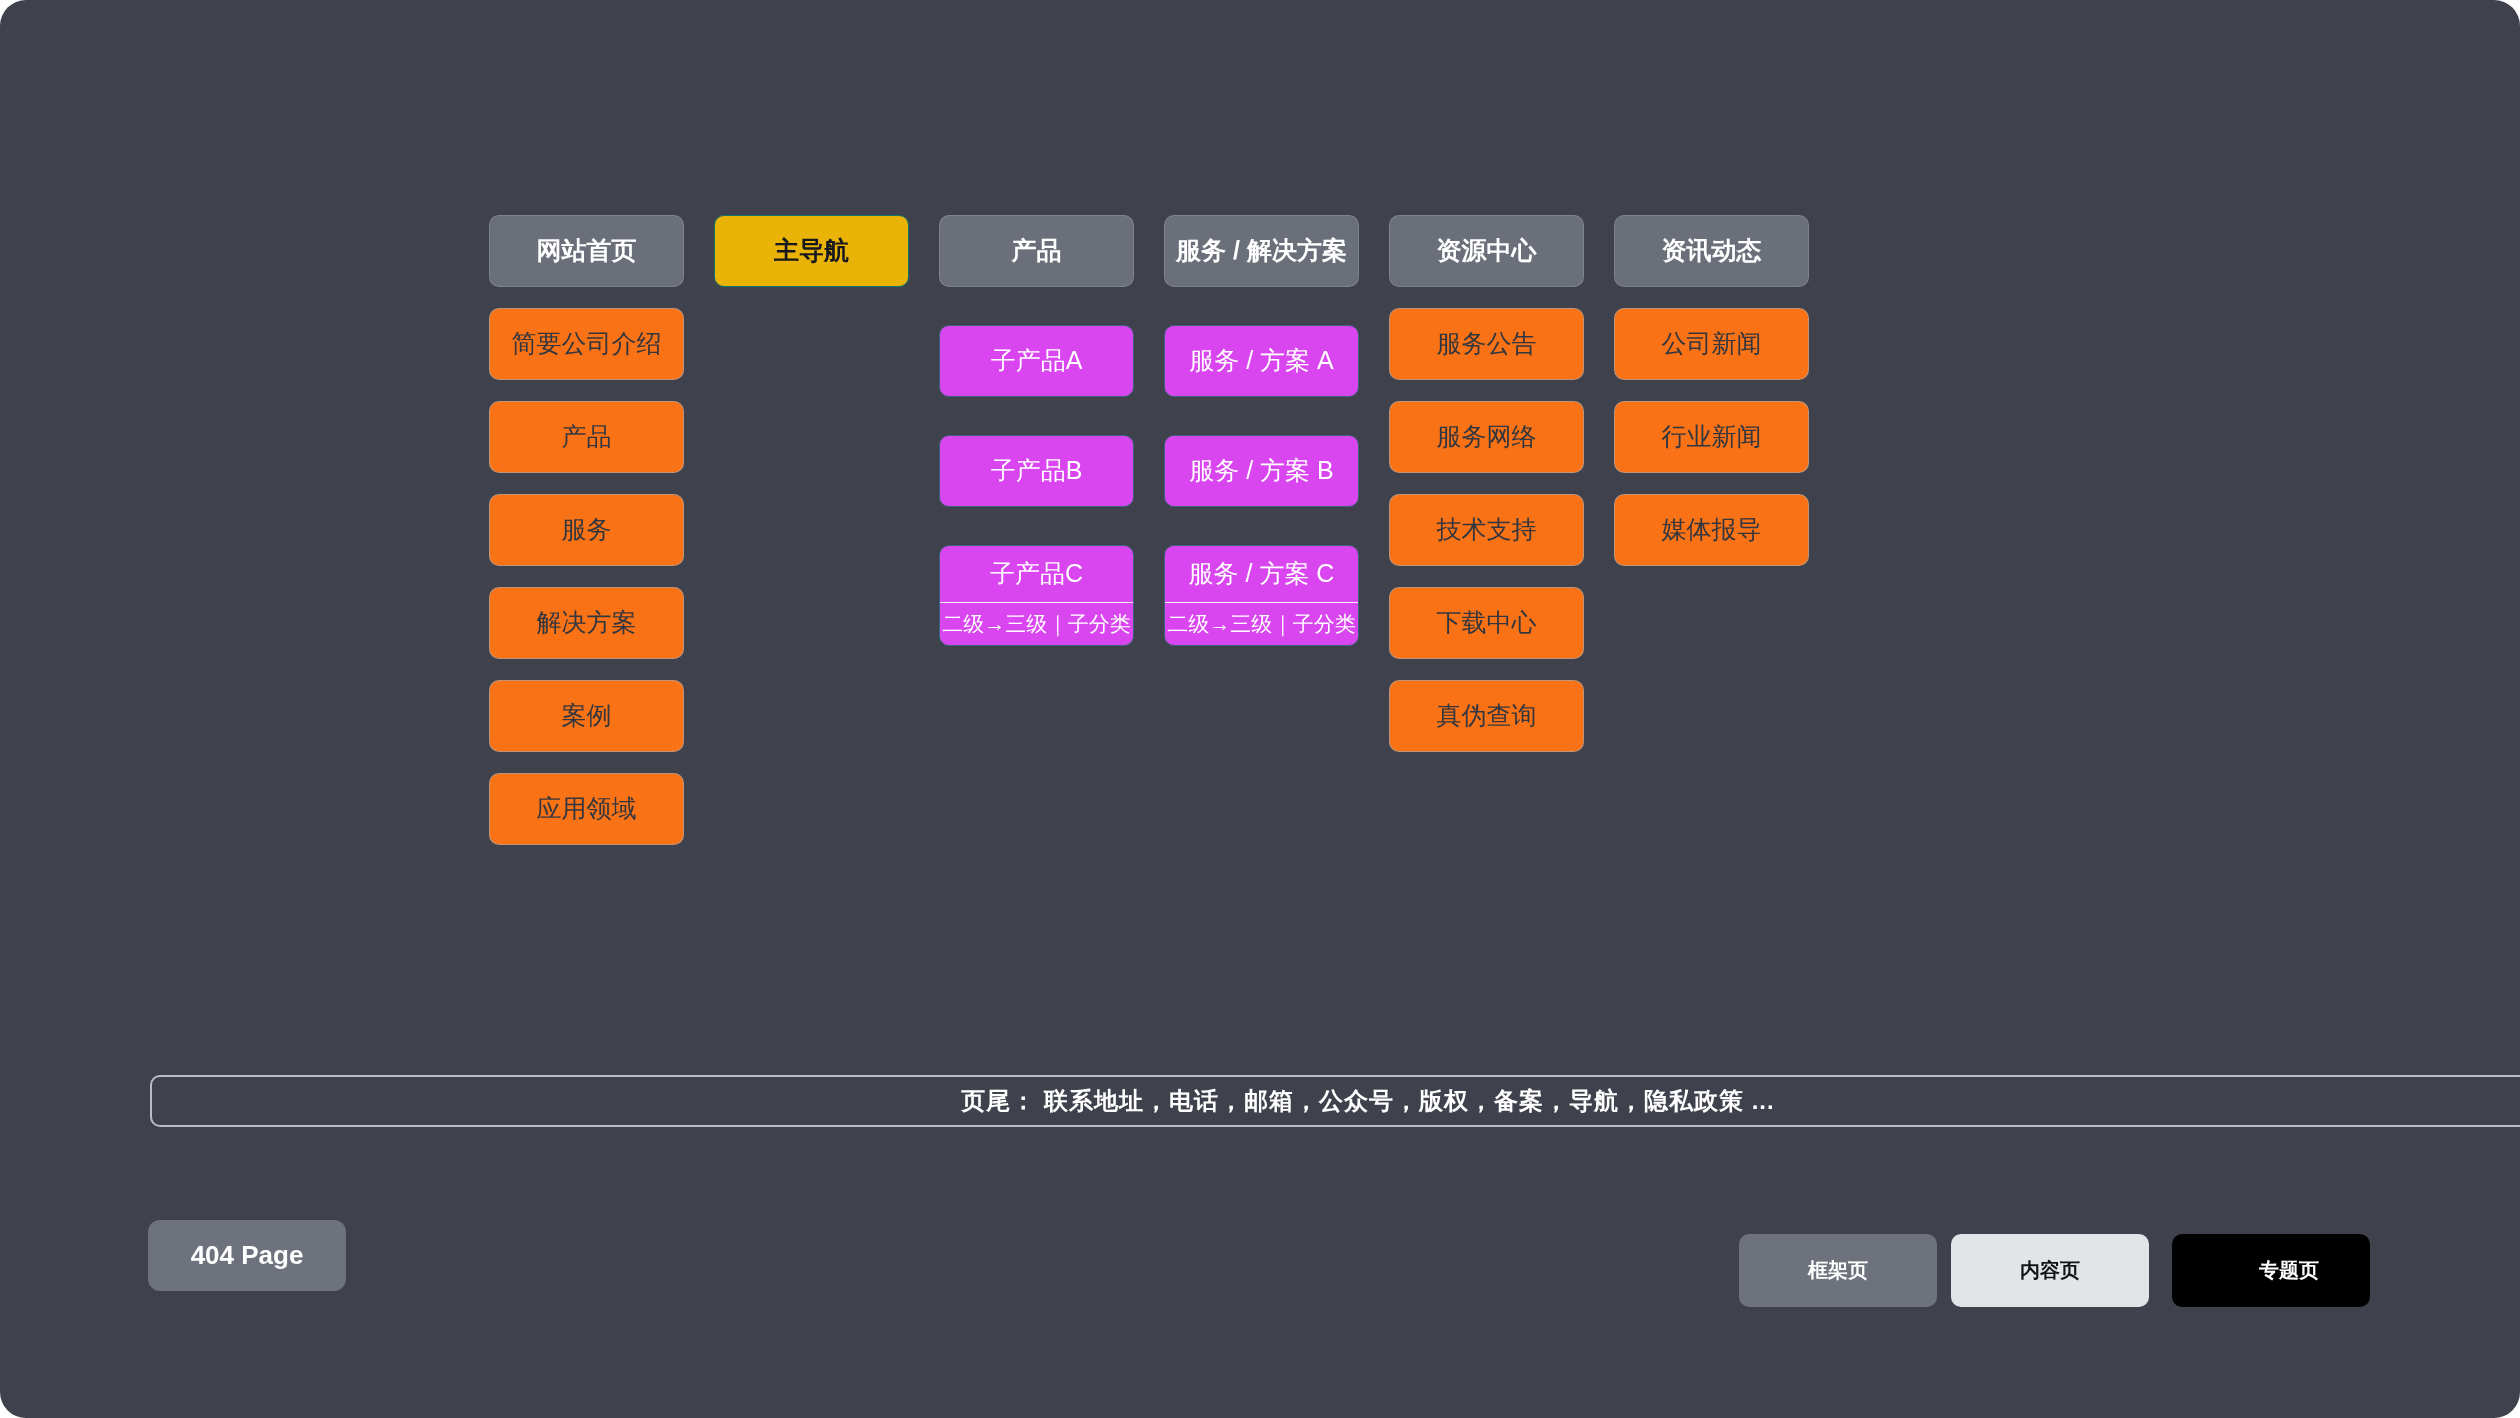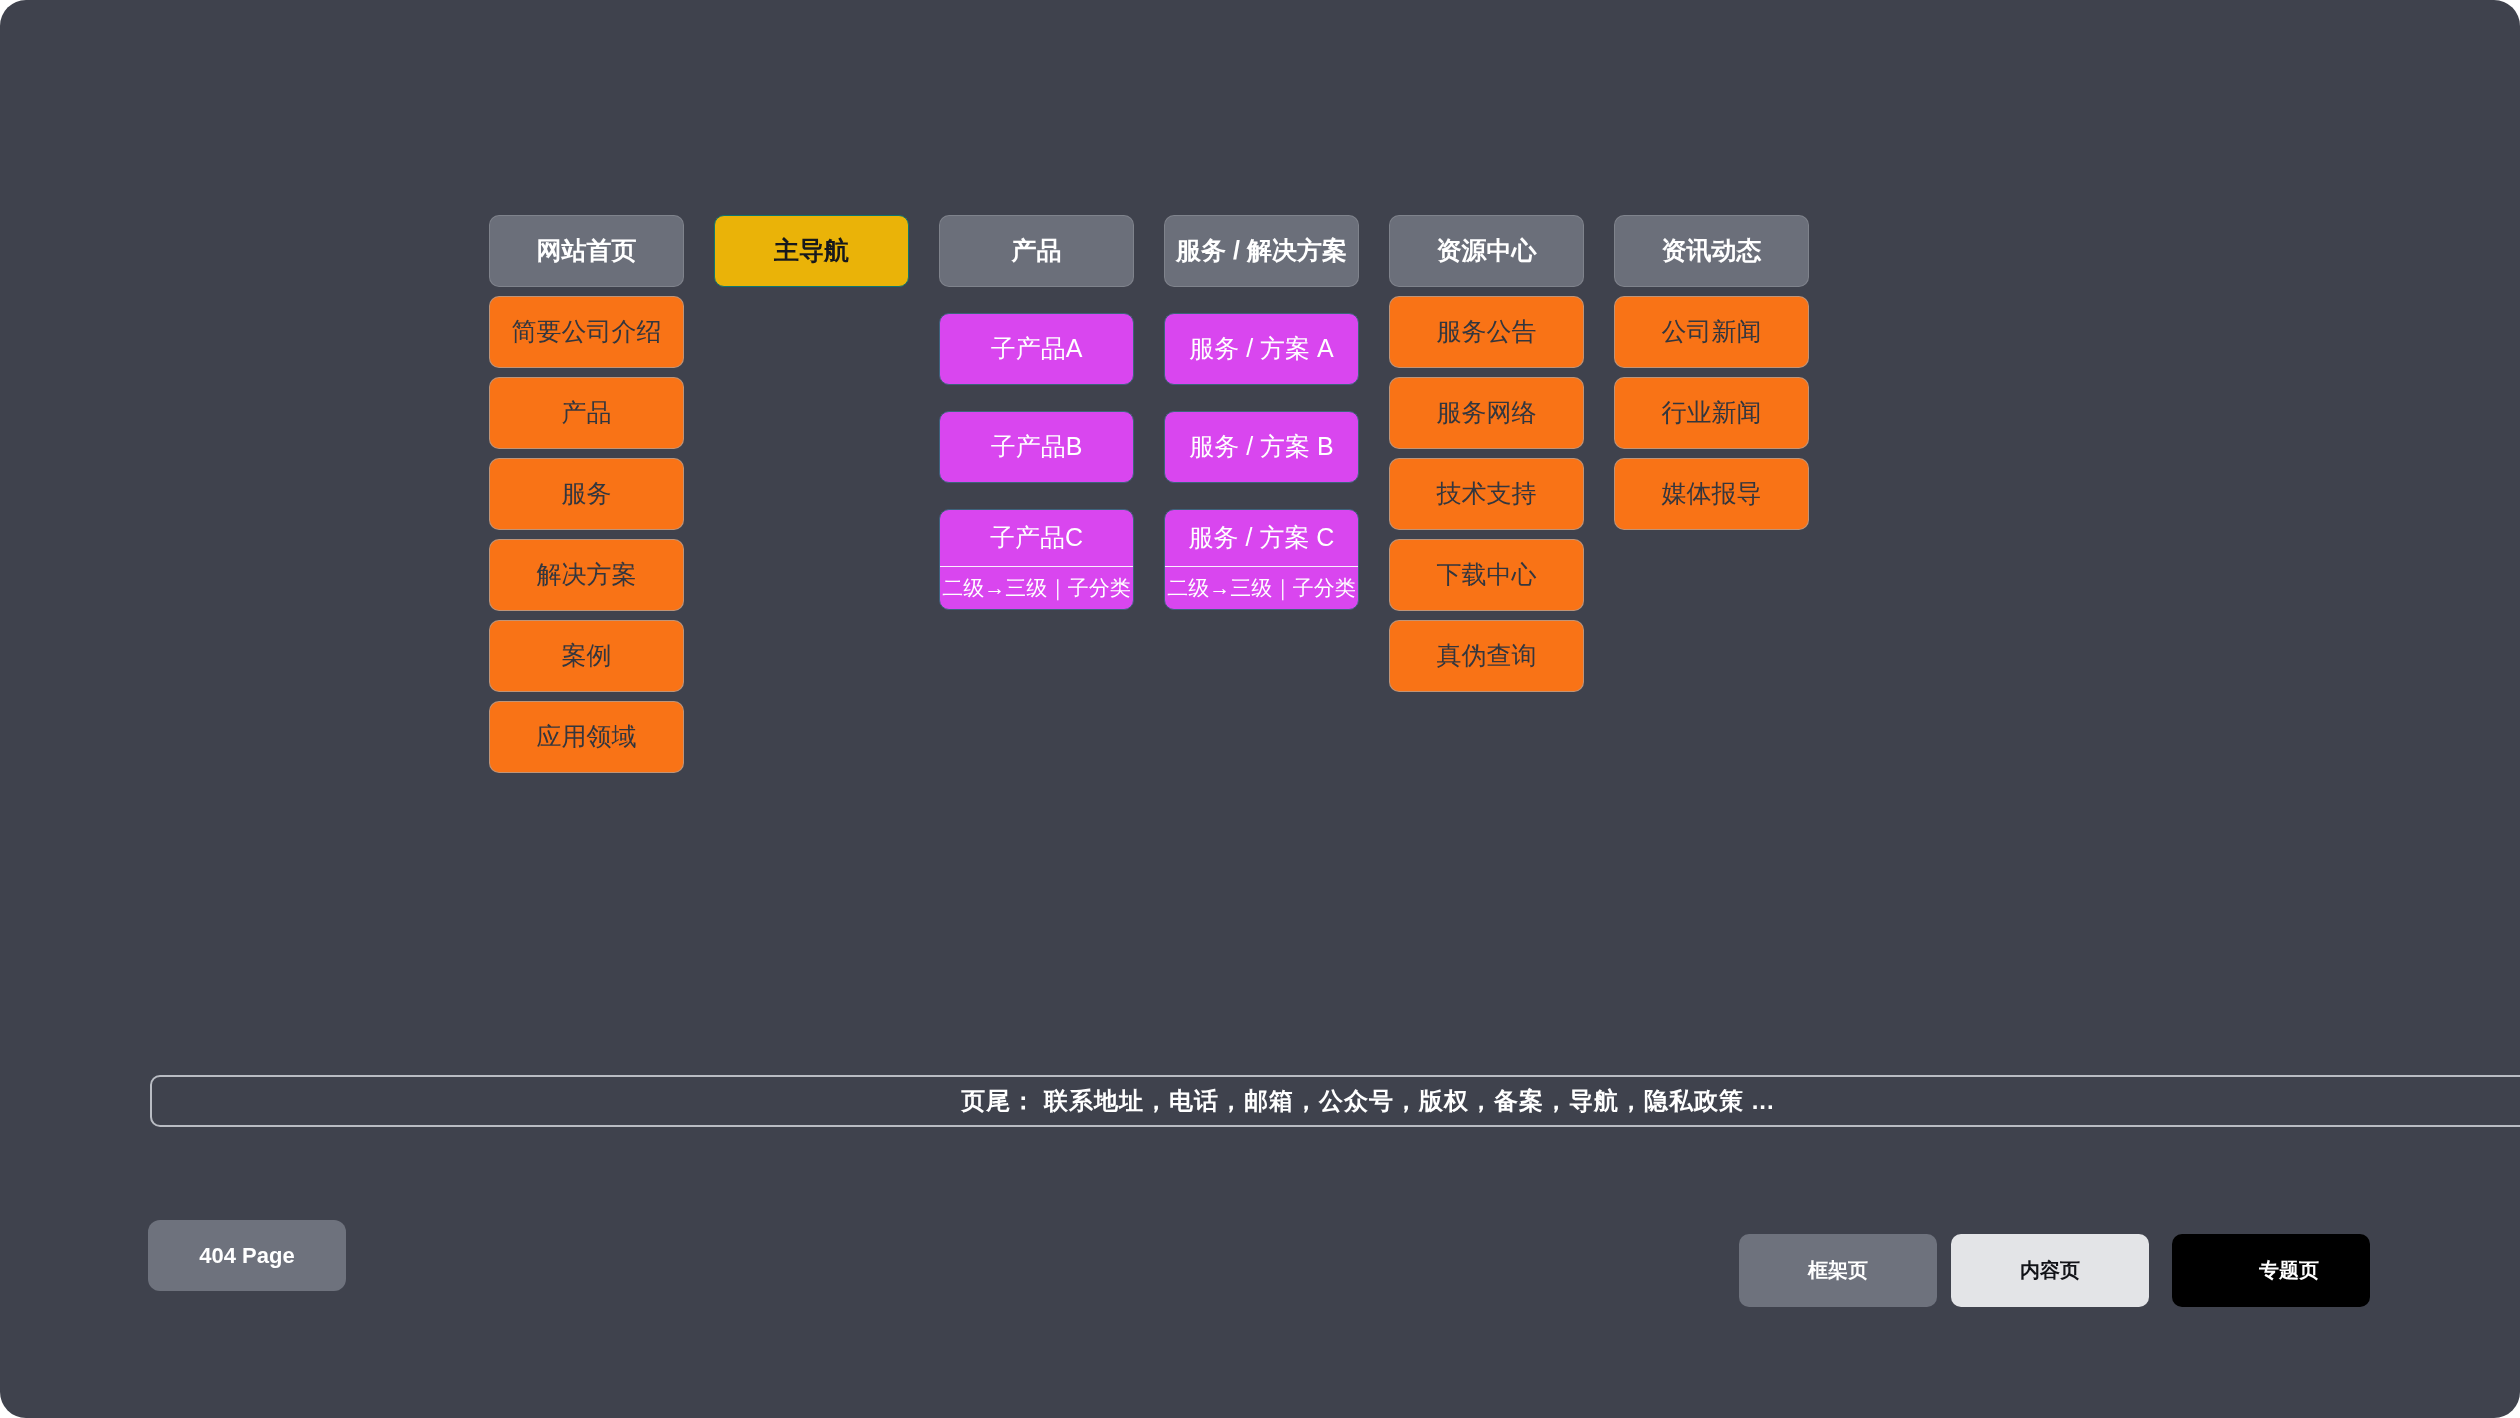--- a/index.html
+++ b/index.html
@@ -1,32 +1,32 @@
 <!DOCTYPE html>
 <html><head>
 <meta charset="utf-8">
 <style>
   html,body{margin:0;padding:0;background:#ffffff;}
   body{width:2520px;height:1418px;position:relative;font-family:"Liberation Sans","DejaVu Sans",sans-serif;}
   .canvas{position:absolute;left:0;top:0;width:2520px;height:1418px;background:#3f424d;border-radius:26px;overflow:hidden;}
   .title{position:absolute;left:183px;top:76px;font-size:42px;font-weight:700;color:#8f939e;letter-spacing:3px;white-space:nowrap;}
   .columns{position:absolute;left:489px;top:215px;display:flex;gap:30px;align-items:flex-start;}
-  .col{display:flex;flex-direction:column;gap:9px;width:195px;}
+  .col{display:flex;flex-direction:column;gap:21px;width:195px;}
   .box{box-sizing:border-box;width:195px;height:72px;border-radius:10px;display:flex;align-items:center;justify-content:center;font-size:25px;text-align:center;line-height:1.1;white-space:nowrap;}
   .header-gray{background:#6b6f7a;color:#ffffff;font-weight:700;border:1px solid rgba(255,255,255,0.14);}
   .header-light{background:#eab308;color:#16181d;font-weight:700;border:1px solid #0f766e;}
   .item-light{background:#f97316;color:#33363e;font-weight:400;border:1px solid rgba(145,175,200,0.55);}
   .item-dark{background:#d946ef;color:#ffffff;font-weight:400;border:1px solid #3c637c;margin-top:17px;}
   .combined{height:101px;flex-direction:column;justify-content:flex-start;padding:0;}
   .combined .top{height:56px;display:flex;align-items:center;justify-content:center;width:100%;}
   .combined .divider{width:100%;height:1px;background:rgba(255,255,255,0.9);}
   .combined .sub{flex:1;display:flex;align-items:center;justify-content:center;font-size:21px;width:100%;}
   .footer-box{position:absolute;left:150px;top:1075px;width:2436px;height:52px;box-sizing:border-box;border:2px solid #b9bcc3;border-radius:10px;display:flex;align-items:center;justify-content:center;background:transparent;}
   .footer-text{color:#ffffff;font-weight:700;font-size:24px;letter-spacing:1px;white-space:nowrap;}
-  .btn-404{position:absolute;left:148px;top:1220px;width:198px;height:71px;background:#6e727d;border-radius:12px;color:#ffffff;font-weight:700;font-size:22px;display:flex;align-items:center;justify-content:center;}
+  .btn-404{position:absolute;left:148px;top:1220px;width:198px;height:71px;background:#6e727d;border-radius:12px;color:#ffffff;font-weight:700;font-size:26px;display:flex;align-items:center;justify-content:center;}
   .legend-btn{position:absolute;top:1234px;width:198px;height:73px;border-radius:10px;display:flex;align-items:center;justify-content:center;font-size:20px;font-weight:700;box-sizing:border-box;}
   .legend-gray{background:#6e727d;color:#ffffff;}
   .legend-light{background:#e3e4e7;color:#111318;}
   .legend-black{background:#000000;color:#ffffff;padding-left:36px;}
 </style>
 </head>
 <body>
 
 <div class="canvas">
 

